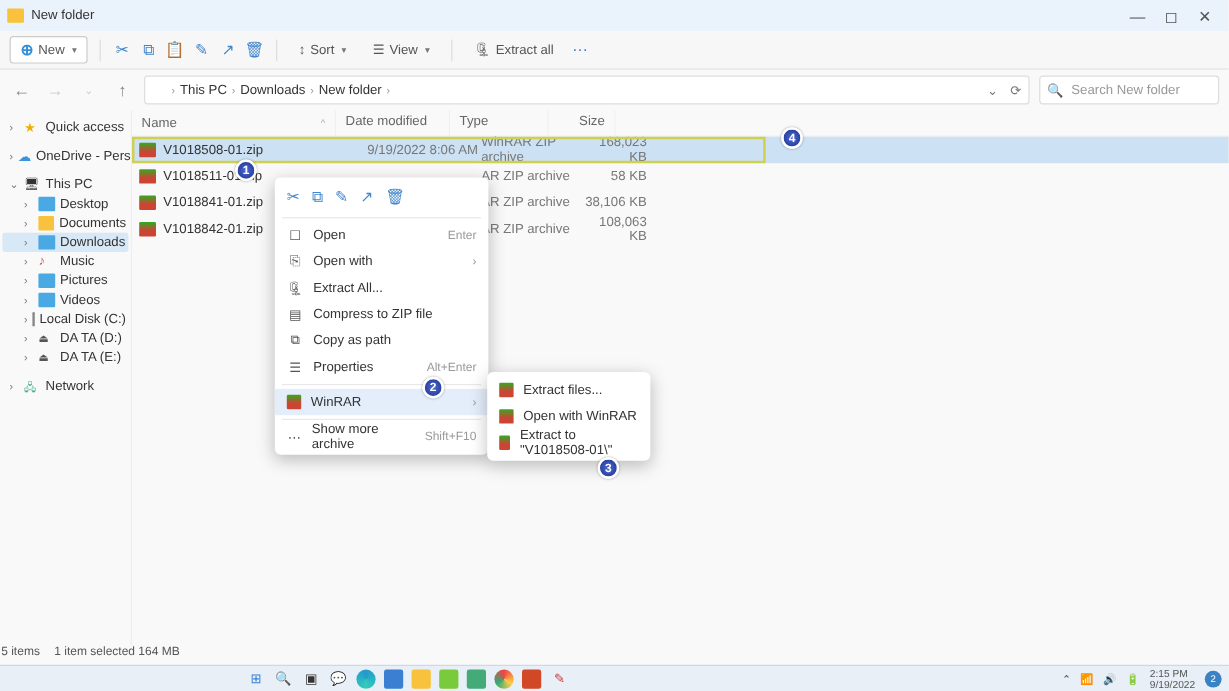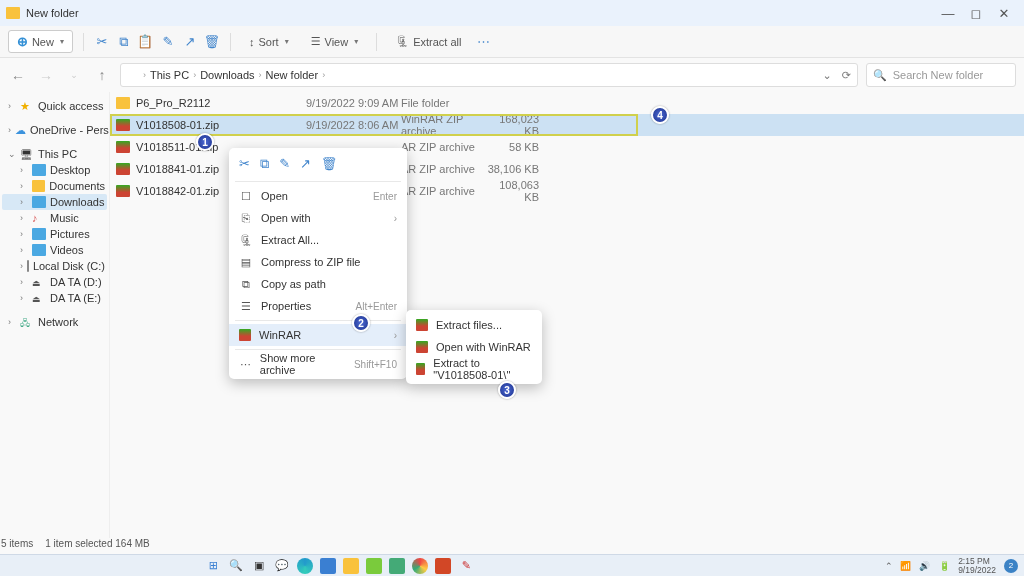--- a/index.html
+++ b/index.html
@@ -204,28 +204,30 @@
       </div>
     <div style="height:8px;"></div>
     <div class="sitem">
         <span class="exp">›</span>
         <span class="sicon ic-net"></span>
         <span>Network</span>
       </div>
   </div>
 
   <div class="content">
-
-    <div class="row">
-      <span class="fic ic-fold"></span>
-      <div class="c-name">P6_Pro_R2112</div>
-      <div class="c-date">9/19/2022 9:09 AM</div>
-      <div class="c-type">File folder</div>
-      <div class="c-size"></div>
-    </div>
+    <div class="colheads">
+      <div class="col c-name">
+          <span>Name</span>
+          <span style="font-size:8px;color:#aaa;">^</span>
+        </div>
+      <div class="col c-date">Date modified</div>
+      <div class="col c-type">Type</div>
+      <div class="col c-size">Size</div>
+    </div>
+
     <div class="row sel">
       <span class="fic ic-rar"></span>
       <div class="c-name">V1018508-01.zip</div>
       <div class="c-date">9/19/2022 8:06 AM</div>
       <div class="c-type">WinRAR ZIP archive</div>
       <div class="c-size">168,023 KB</div>
     </div>
     <div class="row">
       <span class="fic ic-rar"></span>
       <div class="c-name">V1018511-01.zip</div>

